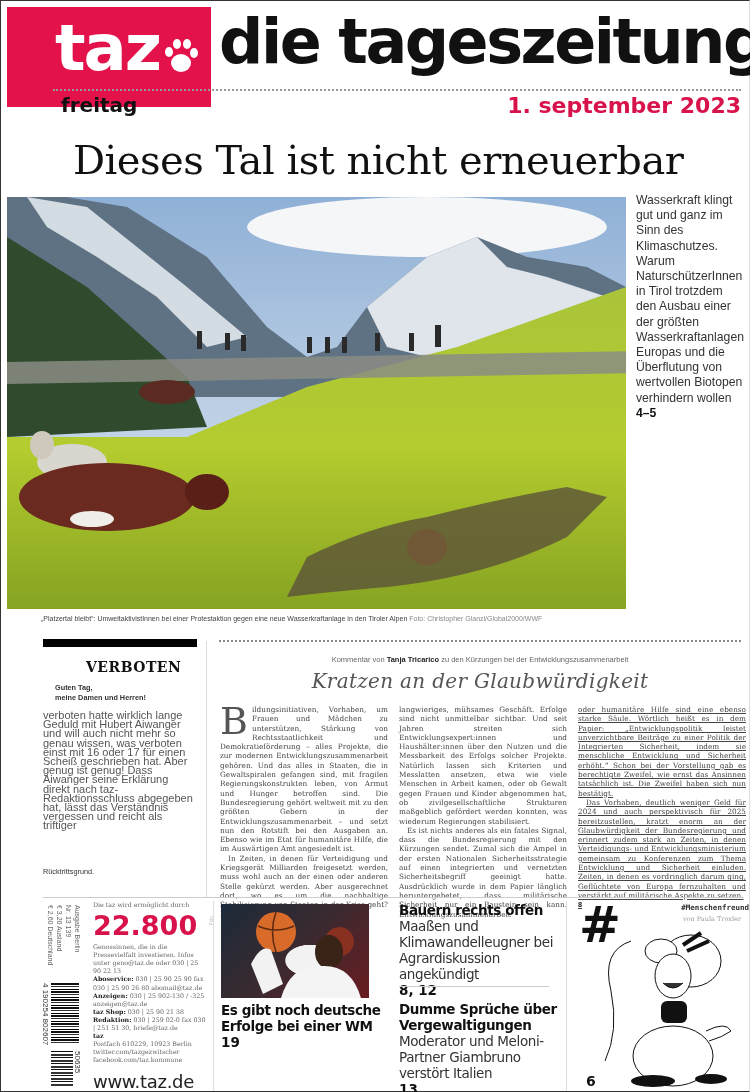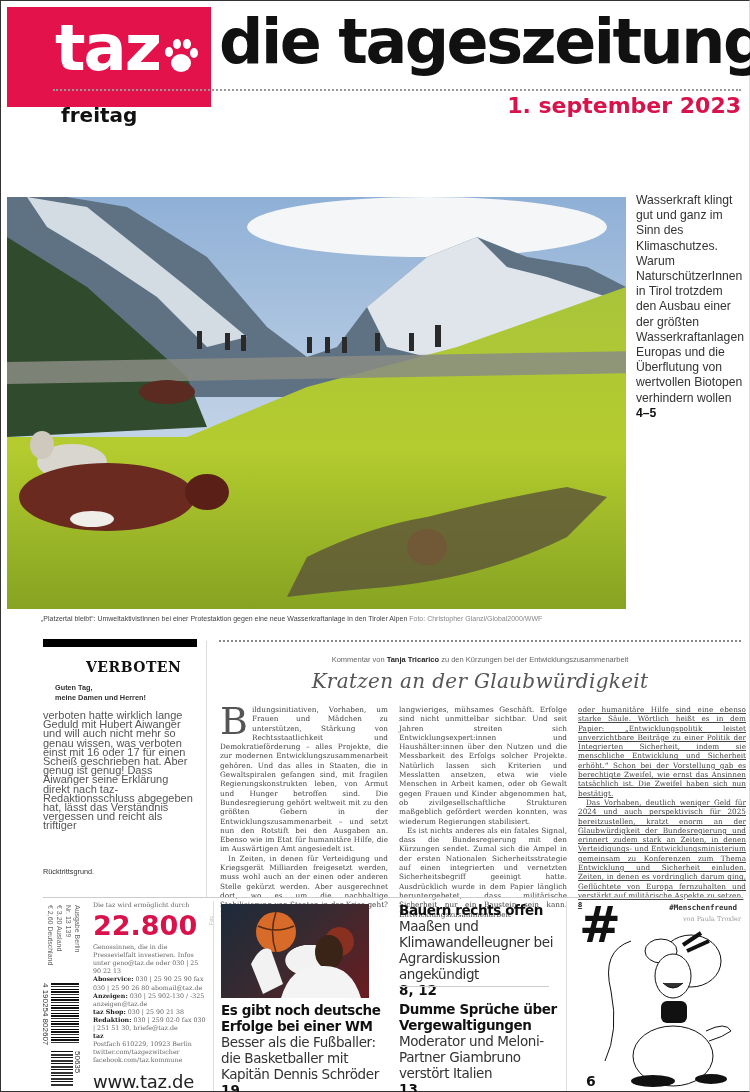--- a/index.html
+++ b/index.html
@@ -6,21 +6,21 @@
   html, body { width: 750px; height: 1092px; background: #fff; overflow: hidden; }
   body { font-family: "Liberation Sans", sans-serif; color: #111; position: relative; }
   .page { position: absolute; left: 0; top: 0; width: 750px; height: 1092px; border: 1px solid #333; border-right: 1px solid #ddd; }
 
   
   .logo { position: absolute; left: 6px; top: 6px; width: 204px; height: 100px; background: #e3124b; }
   .logo-text { position: absolute; left: 48px; top: 4px; font: bold 64px "DejaVu Sans", sans-serif; color: #fff; letter-spacing: -2px; }
   .paw { position: absolute; left: 156px; top: 28px; width: 36px; height: 40px; }
   .title { position: absolute; left: 218px; top: 4px; font: bold 62px "DejaVu Sans", sans-serif; letter-spacing: -2.5px; color: #111; white-space: nowrap; }
   .masthead-rule { position: absolute; left: 52px; right: 8px; top: 88px; border-top: 2px dotted #999; }
-  .weekday { position: absolute; left: 60px; top: 102px; font: bold 20px "DejaVu Sans", sans-serif; color: #111; }
+  .weekday { position: absolute; left: 60px; top: 92px; font: bold 20px "DejaVu Sans", sans-serif; color: #111; }
   .date { position: absolute; right: 8px; top: 92px; font: bold 22px "DejaVu Sans", sans-serif; color: #d8124a; text-align: center; }
 
   .headline { position: absolute; left: 72px; top: 136px; font: 40px "DejaVu Serif", serif; color: #111; letter-spacing: -0.5px; white-space: nowrap; }
 
   
   .photo { position: absolute; left: 6px; top: 196px; width: 619px; height: 412px; overflow: hidden;
     background: linear-gradient(180deg, #9fb3cc 0%, #e9eef3 10%, #d8e0ea 20%, #6b7e8e 30%, #4d6a3e 40%, #8ea82a 52%, #b6c93a 65%, #9ab526 80%, #7f9b22 100%); }
   .teaser { position: absolute; left: 635px; top: 192px; width: 110px; font-size: 12.2px; line-height: 15.2px; color: #333; }
   .teaser-page { font-weight: bold; display: block; color: #111; }
   .caption { position: absolute; left: 40px; top: 614px; font-size: 7px; color: #444; white-space: nowrap; }
@@ -71,21 +71,21 @@
   .story .sub { font: 13.5px/16px "DejaVu Sans", sans-serif; color: #333; letter-spacing: -0.4px; }
   .story .pg { font: bold 13.5px/16px "DejaVu Sans", sans-serif; color: #111; }
   .s1 { position: absolute; left: 220px; top: 1001px; width: 170px; }
   .s2 { position: absolute; left: 398px; top: 901px; width: 165px; }
   .s3 { position: absolute; left: 398px; top: 1000px; width: 165px; }
   .hrule-mid { position: absolute; left: 398px; top: 985px; width: 150px; border-top: 1px solid #ccc; }
   .vrule-3 { position: absolute; left: 565px; top: 900px; height: 190px; border-left: 1px solid #ddd; }
 
   
   .hash { position: absolute; left: 578px; top: 895px; font: bold 50px "DejaVu Sans", sans-serif; color: #111; }
-  .cartoon-tag { position: absolute; right: 12px; top: 902px; font: bold 7.5px "DejaVu Sans Mono", monospace; color: #333; }
+  .cartoon-tag { position: absolute; right: 0; top: 902px; font: bold 7.5px "DejaVu Sans Mono", monospace; color: #333; }
   .cartoon-by { position: absolute; right: 8px; top: 914px; font: 6.5px "DejaVu Serif", serif; color: #999; }
   .cartoon { position: absolute; left: 590px; top: 930px; width: 155px; height: 160px; }
   .cartoon-page { position: absolute; left: 585px; top: 1072px; font: bold 14px "DejaVu Sans", sans-serif; }
 </style>
 </head>
 <body>
 
 <div class="page">
 
   <div class="logo">
@@ -96,20 +96,21 @@
       <ellipse cx="14" cy="9" rx="4" ry="5" fill="#fff"></ellipse>
       <ellipse cx="24" cy="9" rx="4" ry="5" fill="#fff"></ellipse>
       <ellipse cx="31" cy="18" rx="4" ry="5" fill="#fff"></ellipse>
     </svg>
   </div>
   <div class="title">die tageszeitung</div>
   <div class="masthead-rule"></div>
   <div class="weekday">freitag</div>
   <div class="date">1. september 2023</div>
 
+  <h1 class="headline">Dieses Tal ist nicht erneuerbar</h1>
 
   <div class="photo" role="img" aria-label="Alpine valley with snowy mountains, hikers and resting cows on a green meadow">
     <svg width="619" height="412" viewBox="0 0 619 412">
       <defs>
         <linearGradient id="sky" x1="0" y1="0" x2="0" y2="1">
           <stop offset="0" stop-color="#8fb0d6"></stop>
             <stop offset="1" stop-color="#e6ecf2"></stop>
         </linearGradient>
         <linearGradient id="meadow" x1="0" y1="0" x2="0" y2="1">
           <stop offset="0" stop-color="#a9c43a"></stop>
@@ -222,21 +223,20 @@
     <svg width="148" height="94" viewBox="0 0 148 94">
       <circle cx="55" cy="28" r="20" fill="#d86a2a"></circle>
       <path d="M37 22 Q55 30 73 22 M55 8 Q48 28 55 48" stroke="#5a2a10" stroke-width="1.5" fill="none"></path>
       <ellipse cx="108" cy="48" rx="14" ry="17" fill="#3a2418"></ellipse>
       <path d="M60 94 Q70 60 100 62 Q130 60 140 94 Z" fill="#f4f4f4"></path>
       <path d="M30 60 Q40 40 50 46 L62 80 L42 90 Z" fill="#f2f2f2"></path>
     </svg>
   </div>
   <div class="story s1">
     <h3>Es gibt noch deutsche Erfolge bei einer WM</h3>
-    <div class="sub">Besser als die Fußballer: die Basketballer mit Kapitän Dennis Schröder</div>
     <div class="pg">19</div>
   </div>
 
   <div class="story s2">
     <h3>Bauern rechts offen</h3>
     <div class="sub">Maaßen und Klimawandelleugner bei Agrardiskussion angekündigt</div>
     <div class="pg">8, 12</div>
   </div>
   <div class="hrule-mid"></div>
   <div class="story s3">

